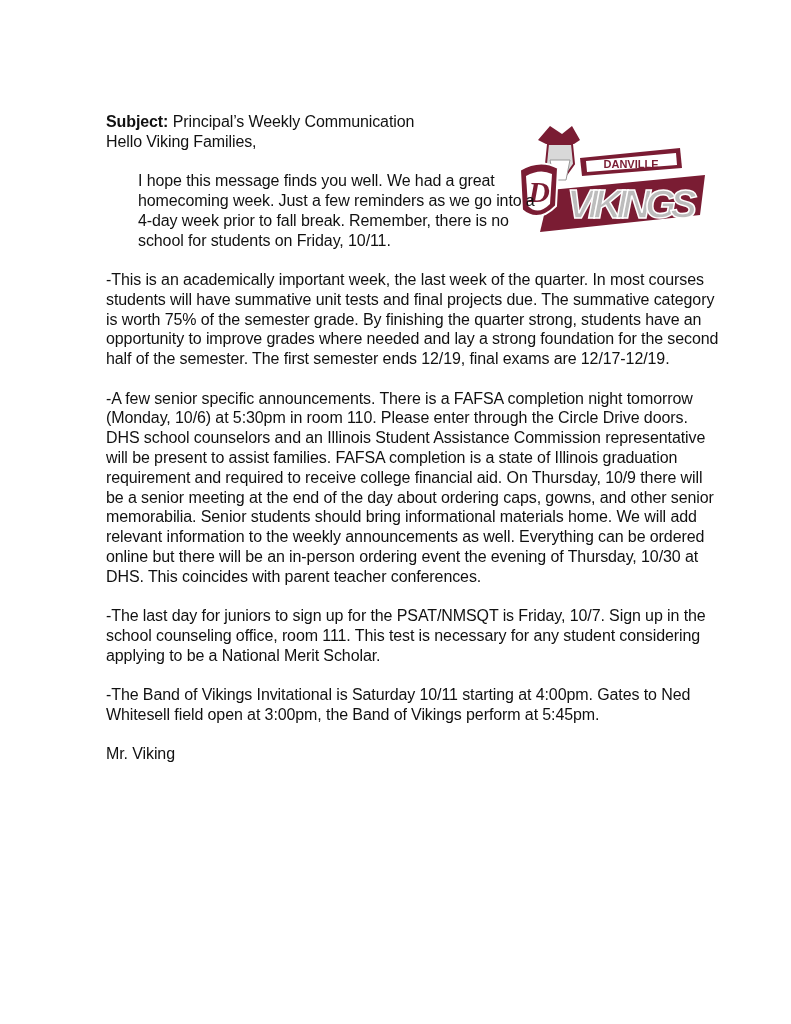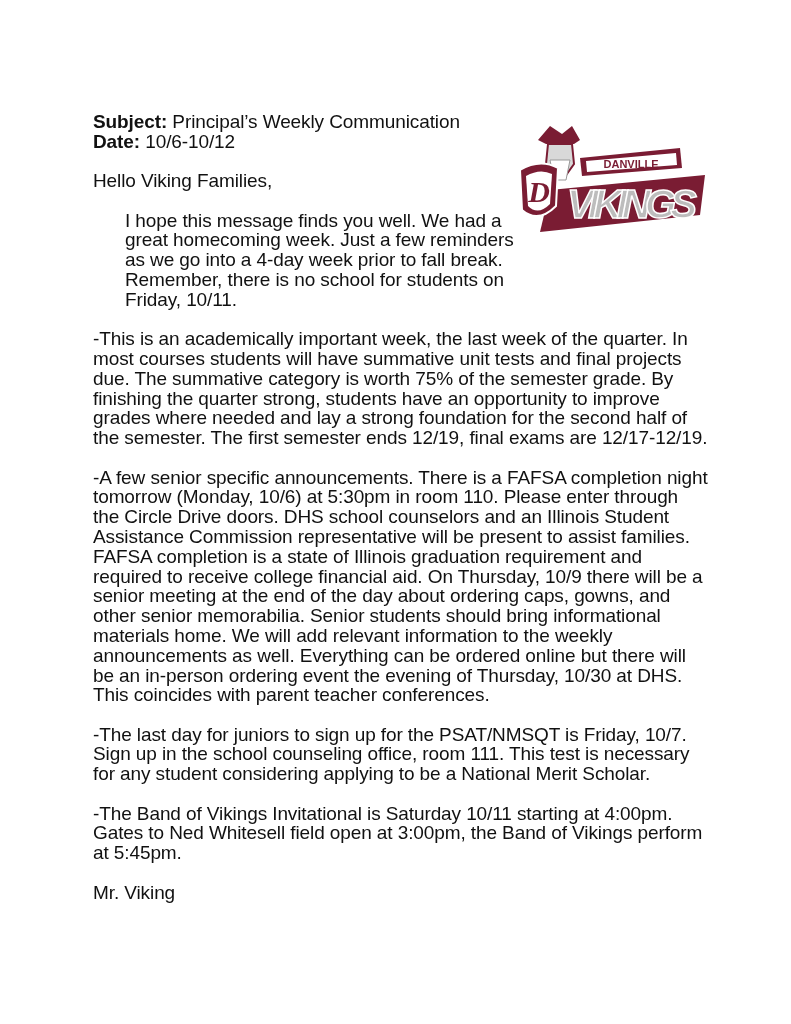--- a/index.html
+++ b/index.html
@@ -10,24 +10,24 @@
     body {
       width: 791px;
       height: 1024px;
       position: relative;
       overflow: hidden;
       font-family: "Liberation Sans", sans-serif;
       color: #111111;
     }
     .page {
       position: absolute;
-      left: 93px;
+      left: 106px;
       top: 112px;
       width: 615px;
-      font-size: 19px;
+      font-size: 16px;
       line-height: 19.8px;
       letter-spacing: -0.1px;
     }
     .hdr-line { white-space: nowrap; }
     .hdr-label { font-weight: bold; }
     p {
       margin: 0 0 19.6px 0;
     }
     .intro {
       width: 410px;
@@ -62,23 +62,20 @@
     <text x="121" y="48" font-family="'Liberation Sans', sans-serif" font-size="11" font-weight="bold" fill="#7a1c33" text-anchor="middle">DANVILLE</text>
 
     <text x="122" y="98" font-family="'Liberation Sans', sans-serif" font-size="40" font-weight="bold" font-style="italic" fill="#bdbdbd" stroke="#ffffff" stroke-width="1.5" text-anchor="middle" textLength="130">VIKINGS</text>
   </svg>
 </div>
 
 <div class="page">
   <div class="hdr-line">
     <span class="hdr-label">Subject:</span><span> Principal’s Weekly Communication</span>
   </div>
-  <div class="hdr-line" style="margin-bottom:19.6px;">
-    <span class="hdr-label">Date:</span><span> 10/6-10/12</span>
-  </div>
 
   <p>Hello Viking Families,</p>
   <p class="intro">I hope this message finds you well. We had a great homecoming week. Just a few reminders as we go into a 4-day week prior to fall break. Remember, there is no school for students on Friday, 10/11.</p>
   <p>-This is an academically important week, the last week of the quarter. In most courses students will have summative unit tests and final projects due. The summative category is worth 75% of the semester grade. By finishing the quarter strong, students have an opportunity to improve grades where needed and lay a strong foundation for the second half of the semester. The first semester ends 12/19, final exams are 12/17-12/19.</p>
   <p>-A few senior specific announcements. There is a FAFSA completion night tomorrow (Monday, 10/6) at 5:30pm in room 110. Please enter through the Circle Drive doors. DHS school counselors and an Illinois Student Assistance Commission representative will be present to assist families. FAFSA completion is a state of Illinois graduation requirement and required to receive college financial aid. On Thursday, 10/9 there will be a senior meeting at the end of the day about ordering caps, gowns, and other senior memorabilia. Senior students should bring informational materials home. We will add relevant information to the weekly announcements as well. Everything can be ordered online but there will be an in-person ordering event the evening of Thursday, 10/30 at DHS. This coincides with parent teacher conferences.</p>
   <p>-The last day for juniors to sign up for the PSAT/NMSQT is Friday, 10/7. Sign up in the school counseling office, room 111. This test is necessary for any student considering applying to be a National Merit Scholar.</p>
   <p>-The Band of Vikings Invitational is Saturday 10/11 starting at 4:00pm. Gates to Ned Whitesell field open at 3:00pm, the Band of Vikings perform at 5:45pm.</p>
   <p>Mr. Viking</p>
 </div>
 

